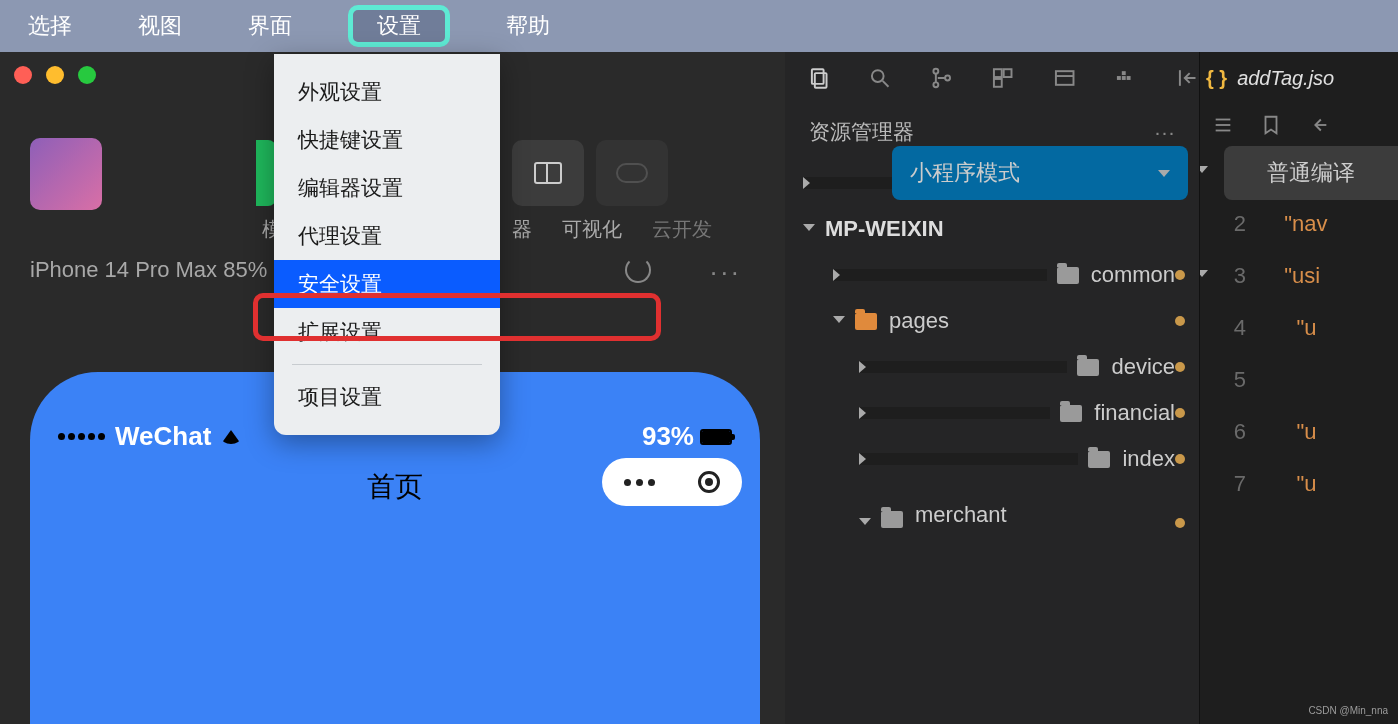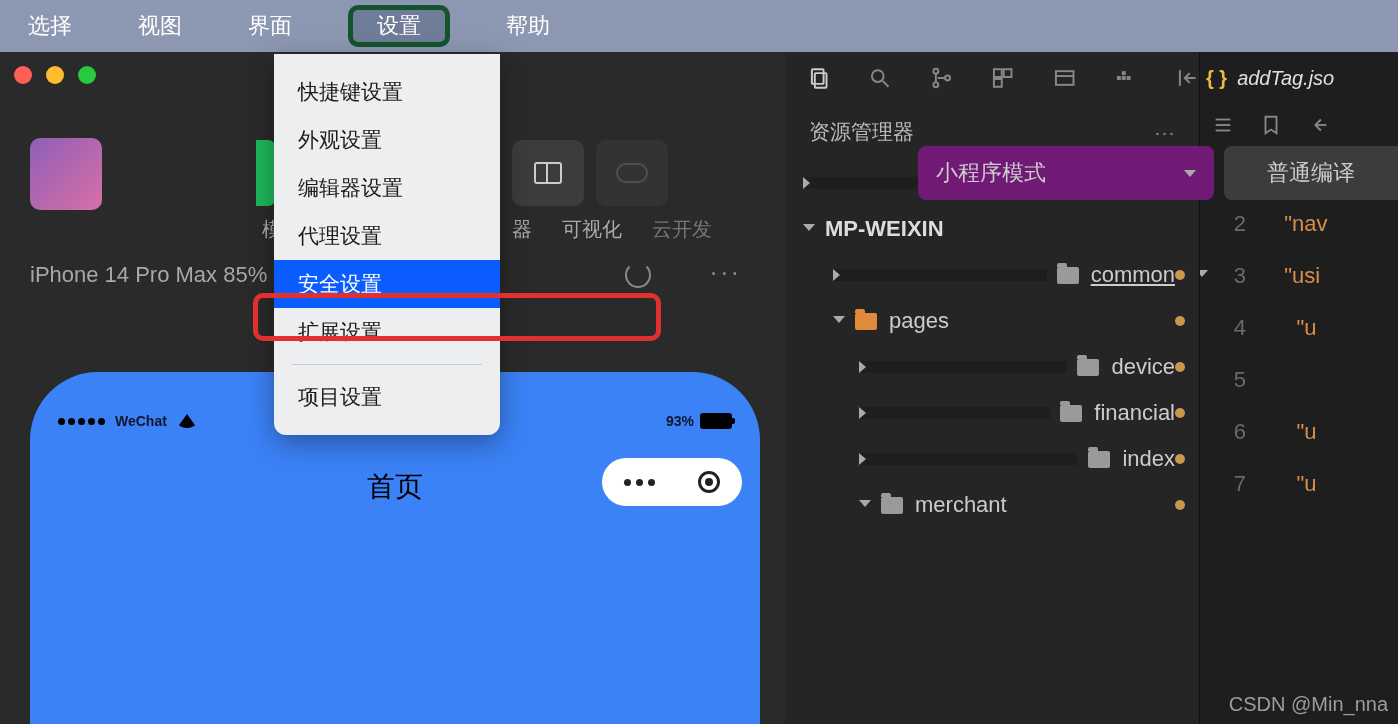--- a/index.html
+++ b/index.html
@@ -1,21 +1,21 @@
 <!DOCTYPE html>
 <html><head>
 <meta charset="utf-8">
 <style>
 * { margin:0; padding:0; box-sizing:border-box; font-family:-apple-system,"PingFang SC","Helvetica Neue",Arial,sans-serif; }
 body { width:1398px; height:724px; background:#2a2a2a; overflow:hidden; position:relative; }
 
 
 .menubar { height:52px; background:#8c98b2; display:flex; align-items:center; padding-left:18px; color:#fff; font-size:22px; }
 .menubar .mitem { margin-right:46px; padding:3px 10px; cursor:default; }
-.menubar .mitem.highlight { border:5px solid #14532d; border-radius:10px; padding:1px 24px; background:#707d99; }
+.menubar .mitem.highlight { border:5px solid #5eead4; border-radius:10px; padding:1px 24px; background:#707d99; }
 
 
 .workspace { position:absolute; top:52px; left:0; right:0; bottom:0; display:flex; }
 
 
 .left { width:785px; background:#2a2a2a; position:relative; }
 .window-chrome { position:absolute; top:14px; left:14px; display:flex; gap:14px; }
 .dot { width:18px;height:18px;border-radius:50%; }
 .dot.red{background:#ff5f56;} .dot.yellow{background:#ffbd2e;} .dot.green{background:#27c93f;}
 
@@ -24,27 +24,27 @@
 .toolbar-row { position:absolute; top:88px; left:256px; display:flex; align-items:center; gap:12px; }
 .hidden-btn{width:20px;height:66px;background:#1fb85c;border-radius:0 8px 8px 0;}
 .sq-btn{width:72px;height:66px;background:#3c3c3c;border-radius:10px;display:flex;align-items:center;justify-content:center;}
 .sq-btn.disabled { opacity:.5; }
 .layout-icon{width:28px;height:22px;border:2.5px solid #ccc;border-radius:3px;position:relative;}
 .layout-icon:after{content:"";position:absolute;left:0;top:0;width:10px;height:100%;border-right:2.5px solid #ccc;}
 .cloud-icon{width:32px;height:20px;border:2.5px solid #777;border-radius:12px;}
 .toolbar-text{position:absolute;top:164px;left:256px;display:flex;gap:30px;color:#aaa;font-size:20px;}
 .toolbar-text span:first-child{margin-left:6px;}
 
-.device-bar{position:absolute;top:205px;left:30px;display:flex;align-items:flex-end;gap:38px;color:#a8a8a8;font-size:22px;}
+.device-bar{position:absolute;top:205px;left:30px;display:flex;align-items:flex-start;gap:38px;color:#a8a8a8;font-size:22px;}
 .refresh-icon{width:26px;height:26px;border:2.5px solid #888;border-radius:50%;border-top-color:transparent;margin-left:320px;}
 .dots-icon{color:#888;font-size:26px;letter-spacing:2px;margin-left:20px;}
 
 
 .phone { position:absolute; top:320px; left:30px; width:730px; height:410px; background:#3b82f6; border-radius:68px 68px 0 0; overflow:hidden; }
-.status-bar{height:80px;display:flex;align-items:center;justify-content:space-between;padding:18px 28px 0;color:#0f172a;font-size:14px;font-weight:600;}
+.status-bar{height:80px;display:flex;align-items:flex-end;justify-content:space-between;padding:18px 28px 0;color:#ffffff;font-size:26px;font-weight:600;}
 .status-left{display:flex;align-items:center;gap:4px;}
 .sig-dots{display:flex;gap:3px;} .sig-dots i{width:7px;height:7px;background:#000;border-radius:50%;display:block;}
 .wifi-icon{width:0;height:0;border-left:10px solid transparent;border-right:10px solid transparent;border-bottom:14px solid #000;border-radius:50%;}
 .battery{width:32px;height:16px;border:2px solid #000;border-radius:3px;position:relative;margin-left:6px;}
 .battery:after{content:"";position:absolute;right:-5px;top:3px;width:3px;height:6px;background:#000;border-radius:0 2px 2px 0;}
 .battery i{display:block;width:100%;height:100%;background:#000;border-radius:1px;}
 
 .nav-row{display:flex;align-items:center;justify-content:center;position:relative;height:70px;}
 .nav-title{color:#000;font-size:28px;}
 .capsule{position:absolute;right:18px;top:6px;width:140px;height:48px;background:#fff;border-radius:24px;display:flex;align-items:center;justify-content:space-around;}
@@ -87,21 +87,21 @@
 .breadcrumb-row{height:42px;display:flex;align-items:center;gap:26px;padding-left:12px;color:#888;}
 .breadcrumb-row .bic{width:22px;height:22px;}
 .gutter-code{display:flex;}
 .gutter{width:60px;text-align:right;padding-right:14px;color:#6a6a6a;font-size:22px;line-height:52px;font-family:Menlo,monospace;}
 .gutter .g{height:52px;position:relative;}
 .gutter .g .fold{position:absolute;left:-4px;top:20px;border-left:6px solid transparent;border-right:6px solid transparent;border-top:7px solid #aaa;}
 .code{flex:1;font-family:Menlo,monospace;font-size:22px;line-height:52px;padding-left:12px;}
 .code .ln{height:52px;white-space:pre;}
 .str{color:#d88e4a;} .cursor{border:1px solid #aaa;padding:0 2px;color:#ffd866;}
 
-.watermark{position:absolute;bottom:8px;right:10px;color:#9c9c9c;font-size:20px;z-index:50;}
+.watermark{position:absolute;bottom:8px;right:10px;color:#9c9c9c;font-size:10px;z-index:50;}
 </style>
 </head>
 <body>
 
 <div class="menubar">
   <span class="mitem">选择</span>
   <span class="mitem">视图</span>
   <span class="mitem">界面</span>
   <span class="mitem highlight">设置</span>
   <span class="mitem">帮助</span>
@@ -134,22 +134,22 @@
       <span style="color:#777">云开发</span>
     </div>
 
     <div class="device-bar">
       <span>iPhone 14 Pro Max 85%</span>
       <span class="refresh-icon"></span>
       <span class="dots-icon">···</span>
     </div>
 
     <div class="dropdown">
+      <div class="ditem">外观设置</div>
       <div class="ditem">快捷键设置</div>
-      <div class="ditem">外观设置</div>
       <div class="ditem">编辑器设置</div>
       <div class="ditem">代理设置</div>
       <div class="ditem selected">安全设置</div>
       <div class="ditem">扩展设置</div>
       <hr>
       <div class="ditem">项目设置</div>
     </div>
     <div class="highlight-box"></div>
 
     <div class="phone">
@@ -233,21 +233,21 @@
       <div class="tree">
         <div class="trow" style="padding-left:18px">
           <span class="arrow right"></span>
           <span>打开的编辑器</span>
         </div>
         <div class="trow bold" style="padding-left:18px">
           <span class="arrow down"></span>
           <span>MP-WEIXIN</span>
         </div>
         <div id="tree-items">
-            <div class="trow" style="padding-left: 48px; text-decoration: underline;">
+            <div class="trow" style="padding-left: 48px;">
               <span class="arrow right"></span>
               <span class="folder-ic "></span>
               <span>common</span>
               <span class="mod-dot"></span>
             </div>
             <div class="trow" style="padding-left: 48px;">
               <span class="arrow down"></span>
               <span class="folder-ic orange"></span>
               <span>pages</span>
               <span class="mod-dot"></span>
@@ -263,21 +263,21 @@
               <span class="folder-ic "></span>
               <span>financial</span>
               <span class="mod-dot"></span>
             </div>
             <div class="trow" style="padding-left: 74px;">
               <span class="arrow right"></span>
               <span class="folder-ic "></span>
               <span>index</span>
               <span class="mod-dot"></span>
             </div>
-            <div class="trow" style="padding-left: 74px;">
+            <div class="trow" style="padding-left: 74px; align-items: flex-end;">
               <span class="arrow down"></span>
               <span class="folder-ic "></span>
               <span>merchant</span>
               <span class="mod-dot"></span>
             </div>
           </div>
       </div>
     </div>
 
     <div class="editor">
@@ -318,21 +318,21 @@
             <div class="ln"><span class="str">    "u</span></div>
             <div class="ln"></div>
             <div class="ln"><span class="str">    "u</span></div>
             <div class="ln"><span class="str">    "u</span></div>
           </div>
       </div>
     </div>
   </div>
 </div>
 
-<div style="position:absolute;top:146px;left:892px;width:296px;height:54px;background:#701a75;border-radius:8px;display:flex;align-items:center;padding:0 18px;color:#ccc;font-size:22px;margin-left:26px;">
+<div style="position:absolute;top:146px;left:892px;width:296px;height:54px;background:#0369a1;border-radius:8px;display:flex;align-items:center;padding:0 18px;color:#ccc;font-size:22px;">
   <span>小程序模式</span>
   <span style="margin-left:auto;border-left:6px solid transparent;border-right:6px solid transparent;border-top:7px solid #aaa"></span>
 </div>
 <div style="position:absolute;top:146px;left:1224px;width:174px;height:54px;background:#3c3c3c;border-radius:8px 0 0 8px;display:flex;align-items:center;justify-content:center;color:#ccc;font-size:22px;">
   <span>普通编译</span>
 </div>
 
 <div class="watermark">CSDN @Min_nna</div>
 
 </body></html>

